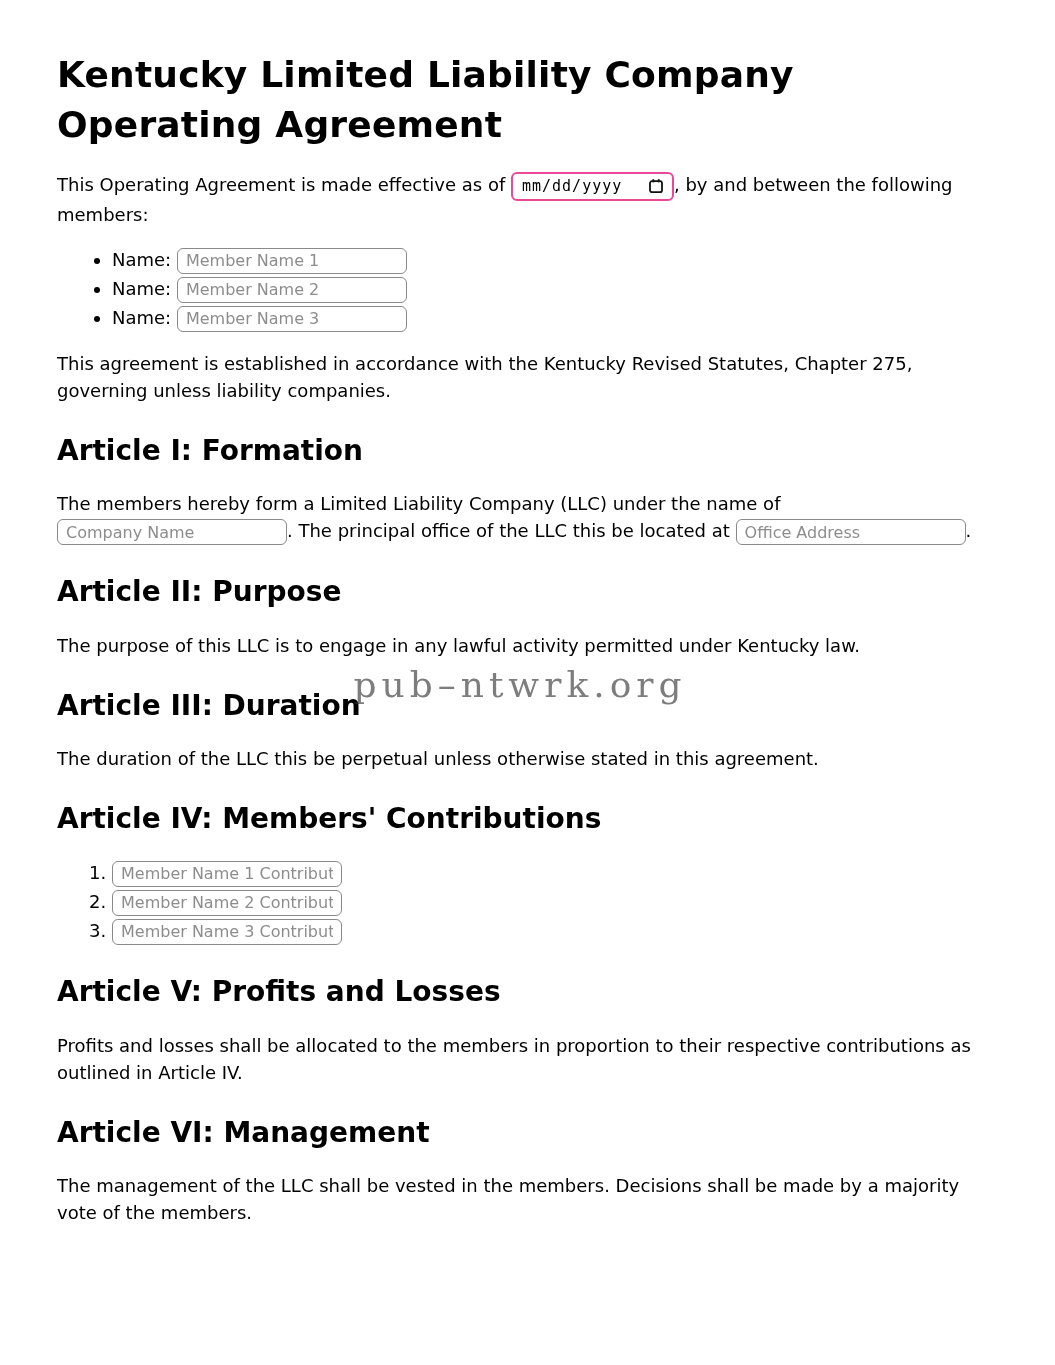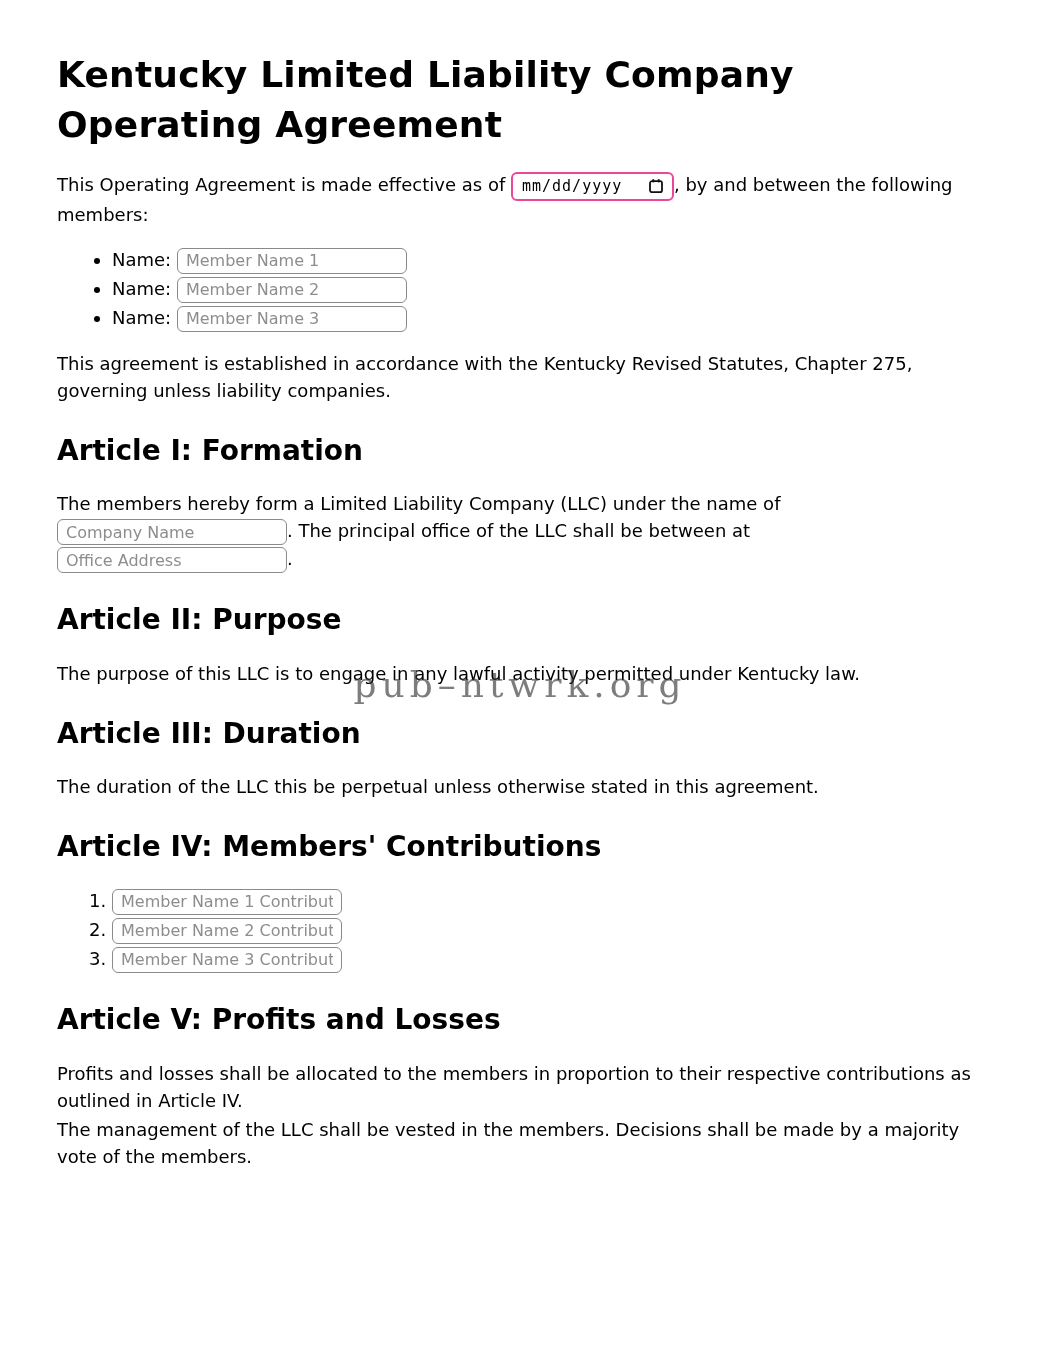--- a/index.html
+++ b/index.html
@@ -142,21 +142,21 @@
       <li>
         <span>Name:</span>
         <input type="text" placeholder="Member Name 3" style="">
       </li>
     </ul>
 
     <p>This agreement is established in accordance with the Kentucky Revised Statutes, Chapter 275, governing unless liability companies.</p>
 
     <h2>Article I: Formation</h2>
     <p>
-      <span>The members hereby form a Limited Liability Company (LLC) under the name of </span><input type="text" placeholder="Company Name" style=""><span>. The principal office of the LLC shall be between at </span><input type="text" placeholder="Office Address" style=""><span>.</span>
+      <span>The members hereby form a Limited Liability Company (LLC) under the name of </span><input type="text" placeholder="Company Name" style=""><span>. The principal office of the LLC this be located at </span><input type="text" placeholder="Office Address" style=""><span>.</span>
     </p>
 
     <h2>Article II: Purpose</h2>
     <p>The purpose of this LLC is to engage in any lawful activity permitted under Kentucky law.</p>
 
     <h2>Article III: Duration</h2>
     <p>The duration of the LLC this be perpetual unless otherwise stated in this agreement.</p>
 
     <h2>Article IV: Members' Contributions</h2>
 
@@ -168,16 +168,17 @@
         <input type="text" placeholder="Member Name 2 Contribution" style="">
       </li>
       <li>
         <input type="text" placeholder="Member Name 3 Contribution" style="">
       </li>
     </ol>
 
     <h2>Article V: Profits and Losses</h2>
     <p>Profits and losses shall be allocated to the members in proportion to their respective contributions as outlined in Article IV.</p>
 
+    <h2>Article VI: Management</h2>
     <p>The management of the LLC shall be vested in the members. Decisions shall be made by a majority vote of the members.</p>
 
   </div>
 </div>
 
 </body></html>

